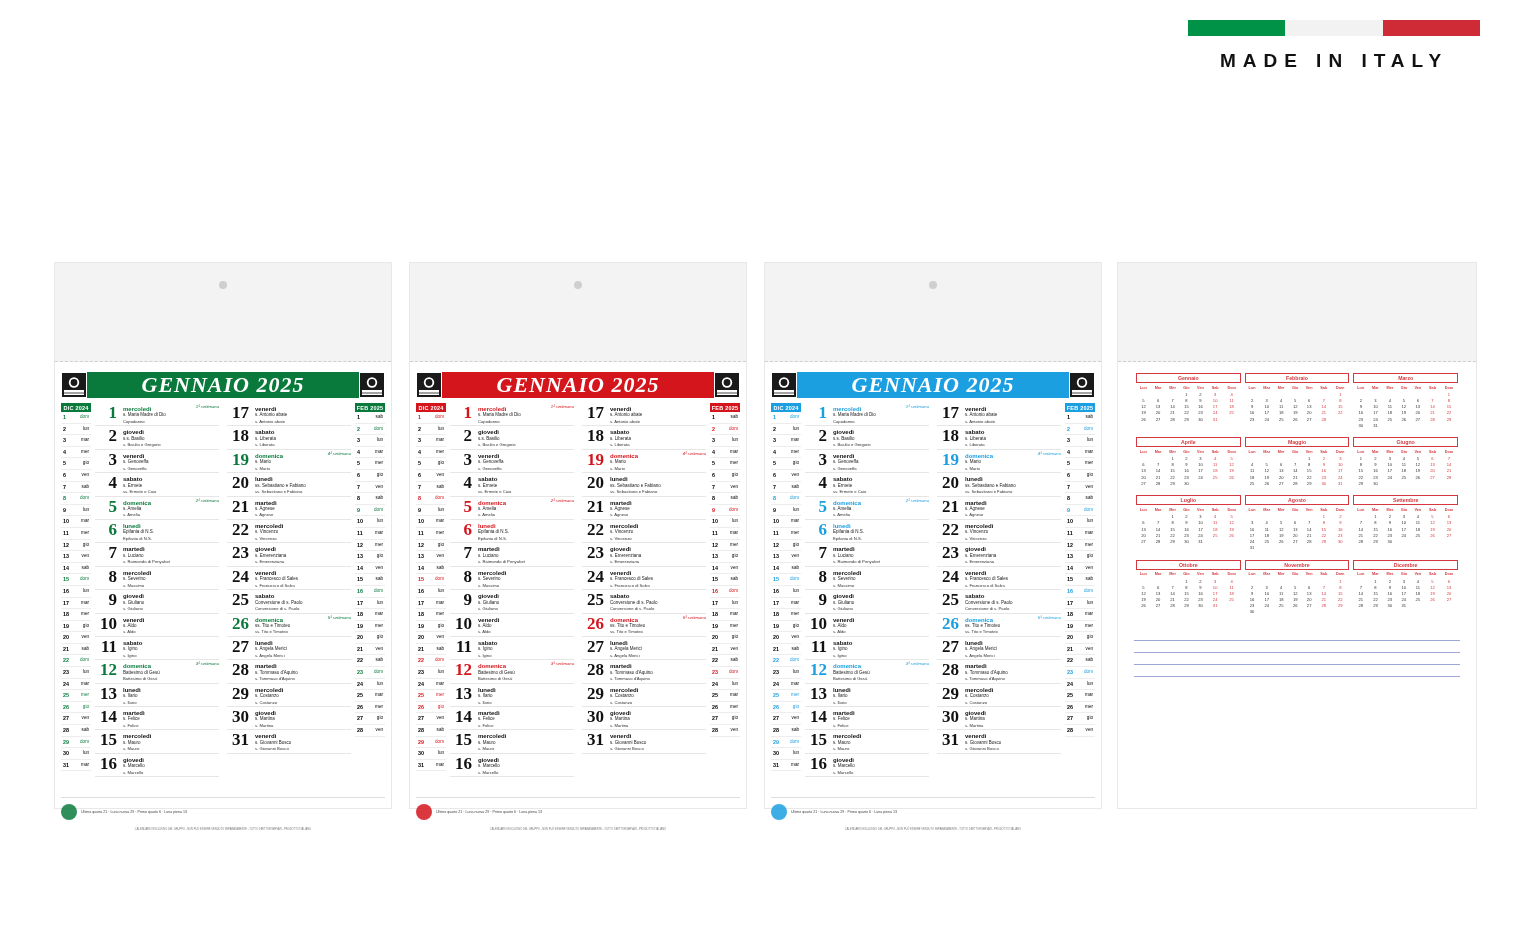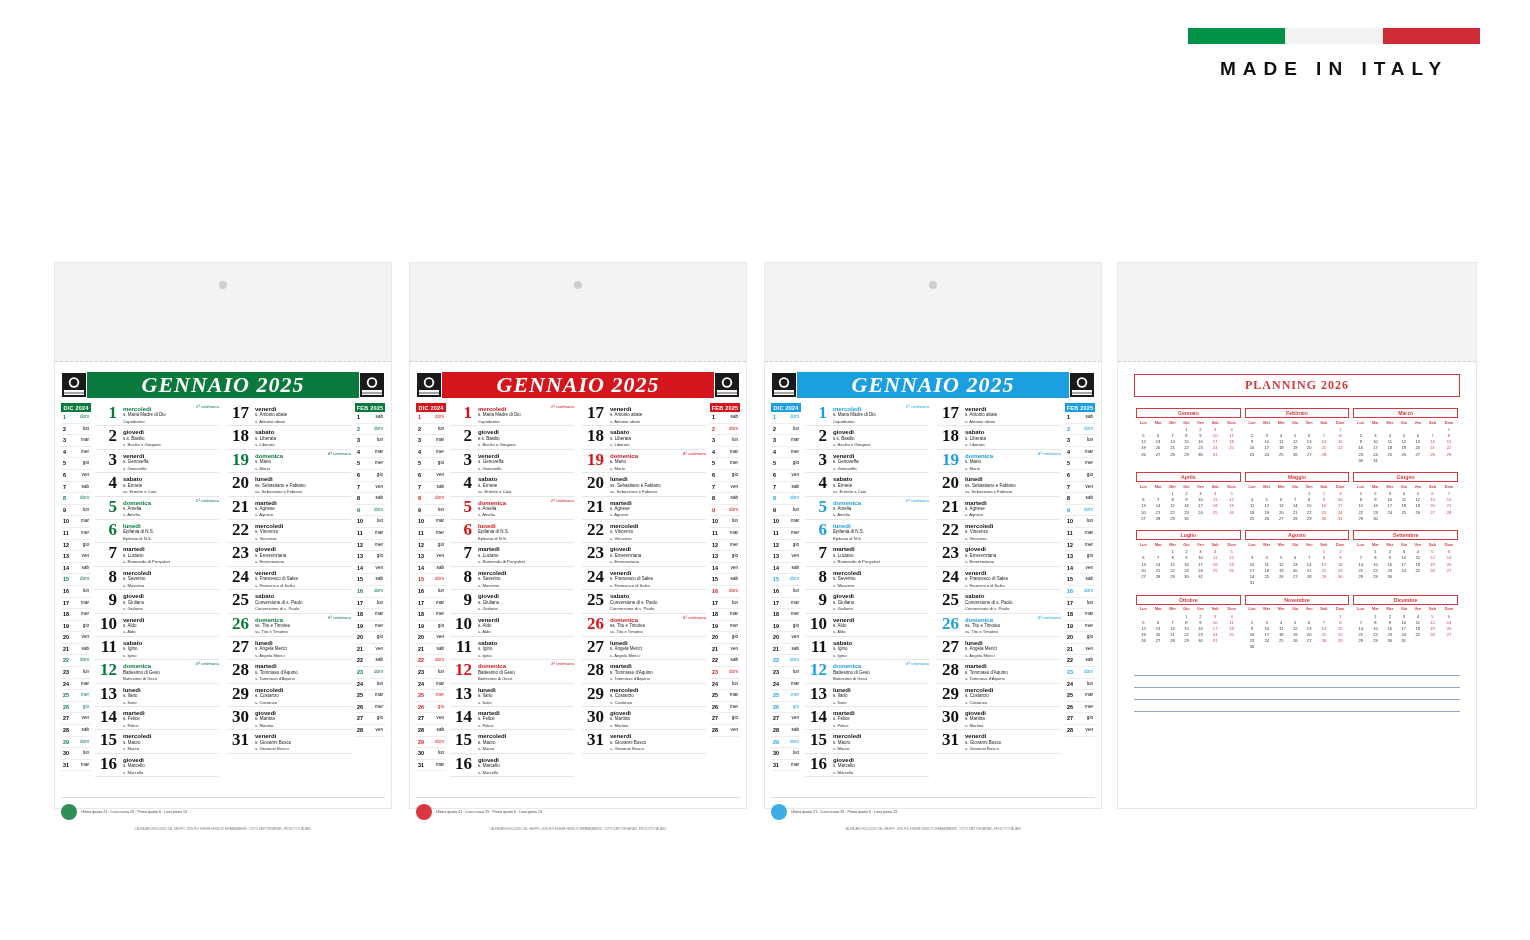--- a/index.html
+++ b/index.html
@@ -1,19 +1,19 @@
 <!DOCTYPE html>
 <html><head>
 <meta charset="utf-8">
 <style>
   html,body{margin:0;padding:0;background:#ffffff;}
   body{width:1530px;height:940px;position:relative;font-family:"Liberation Sans",sans-serif;overflow:hidden;}
 
   
-  #made-in-italy{position:absolute;left:1188px;top:28px;width:292px;}
+  #made-in-italy{position:absolute;left:1188px;top:20px;width:292px;}
   .flag{display:flex;height:16px;width:292px;}
   .flag .g{flex:1;background:#009246;}
   .flag .w{flex:1;background:#f1f2f1;}
   .flag .r{flex:1;background:#ce2b37;}
   #made-in-italy .cap{margin-top:14px;font-size:19px;letter-spacing:7px;font-weight:700;color:#111;text-align:center;}
 
   
   .sheet{position:absolute;top:263px;width:336px;height:545px;background:#ffffff;
          box-shadow:0 0 0 1px #e8e8e8;}
   .sheet .head-blank{height:98px;background:#f3f3f3;position:relative;border-bottom:1px dashed #cfcfcf;}
@@ -1680,21 +1680,20 @@
         <div>Ultimo quarto 21 · Luna nuova 29 · Primo quarto 6 · Luna piena 13</div>
       </div>
       <div class="legal">CALENDARIO ESCLUSIVO DEL GRUPPO - NON PUÒ ESSERE VENDUTO SEPARATAMENTE - TUTTI I DIRITTI RISERVATI - PRODOTTO ITALIANO</div>
     </div>
   </div>
 
 <div id="sheet-planning">
   <div class="head-blank">
     <div class="hole"></div>
   </div>
-  <div class="pl-title">PLANNING 2026</div>
   <div class="pl-grid" id="planning-grid">
       <div class="mini">
         <div class="mt">Gennaio</div>
         <table>
           <tbody>
             <tr>
               <th>Lun</th>
               <th>Mar</th>
               <th>Mer</th>
               <th>Gio</th>

